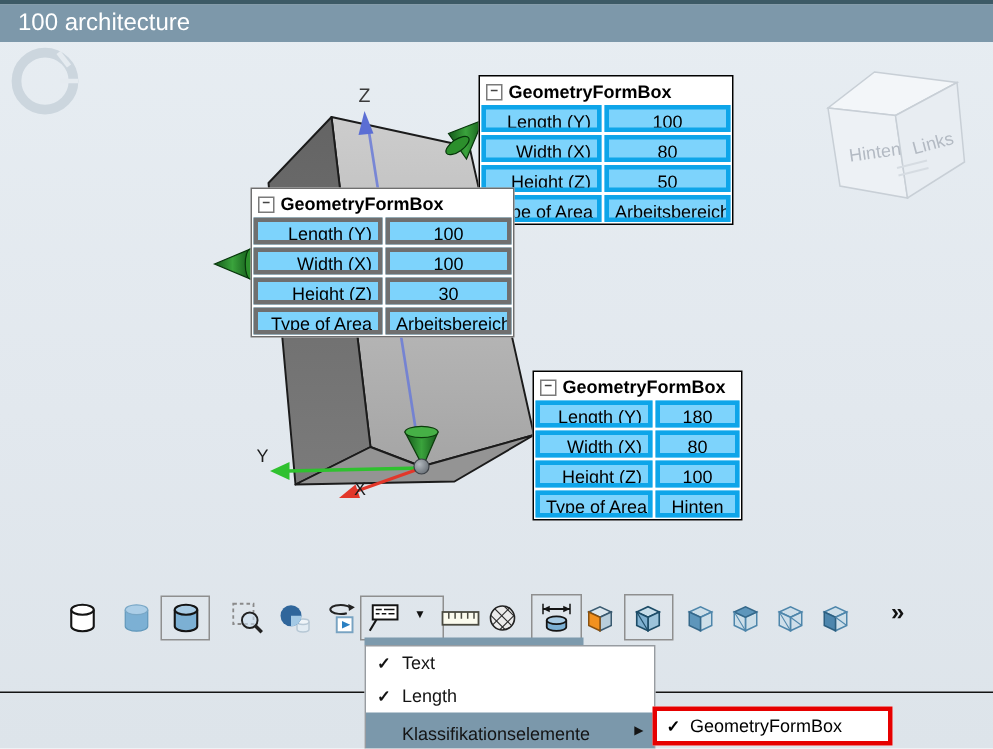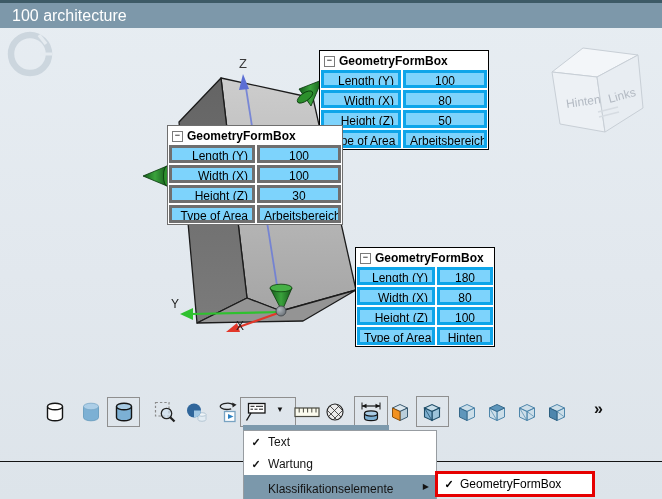--- a/index.html
+++ b/index.html
@@ -328,21 +328,21 @@
 <span class="overflow">»</span>
 
 <div class="menu-strip"></div>
 <div class="menu">
   <div class="menu-item">
     <span class="chk">✓</span>
     <span>Text</span>
   </div>
   <div class="menu-item">
     <span class="chk">✓</span>
-    <span>Wartung</span>
+    <span>Length</span>
   </div>
   <div class="menu-item hl">
     <span class="chk"></span>
     <span>Klassifikationselemente</span>
     <span class="sub-arrow">▶</span>
   </div>
 </div>
 
 <div class="submenu">
   <span class="chk">✓</span>

